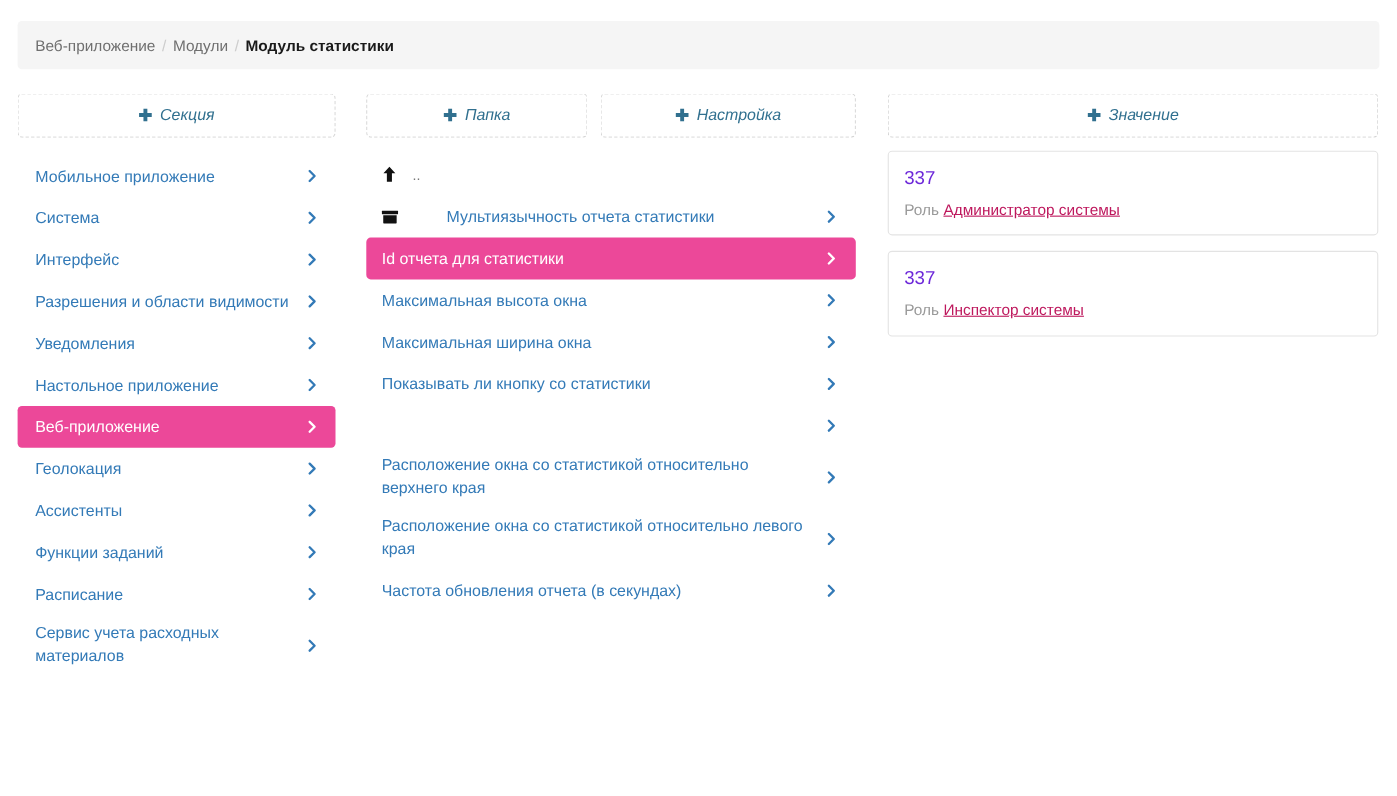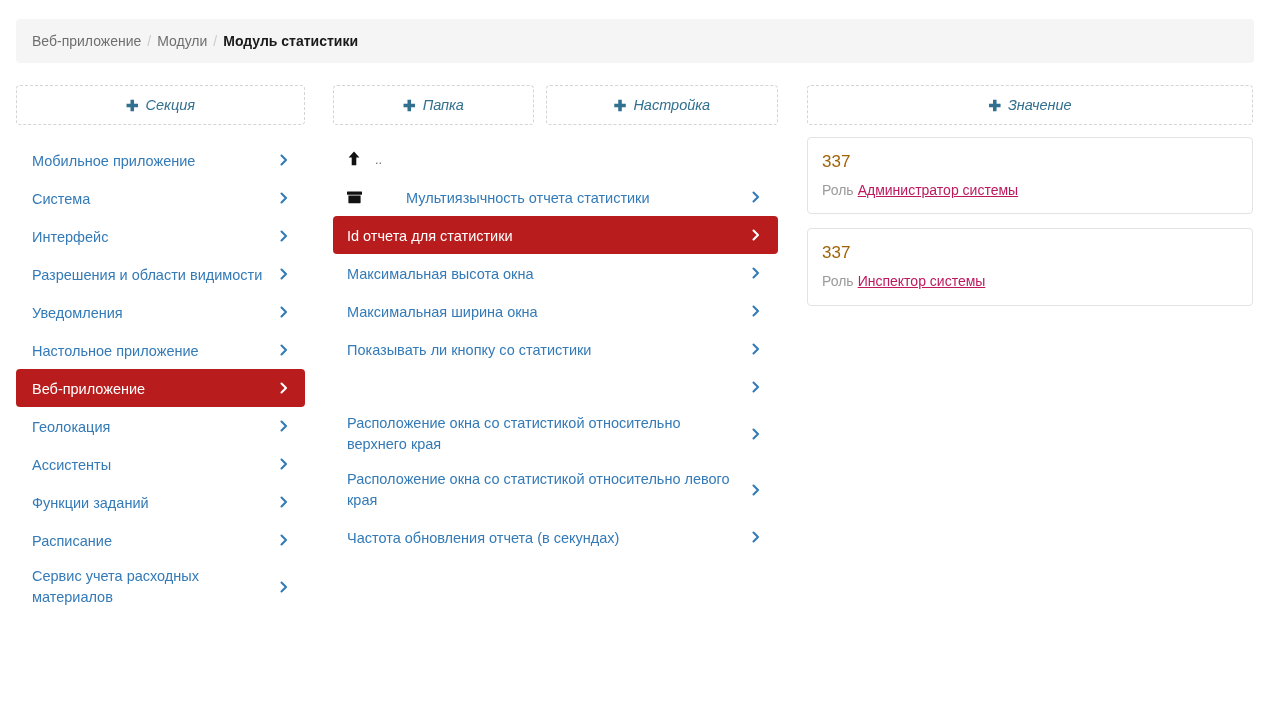--- a/index.html
+++ b/index.html
@@ -98,21 +98,21 @@
     right: 14px;
     top: 50%;
     transform: translateY(-50%);
     width: 12px;
     height: 12px;
     display: block;
   }
   .row .chev svg { display: block; }
   .row .chev path { stroke: #337ab7; }
 
-  .row.active { background: #b91c1c; }
+  .row.active { background: #ec4899; }
   .row.active .txt { color: #ffffff; }
   .row.active .chev path { stroke: #ffffff; }
 
   
   .list-1 .row { padding-left: 16px; padding-right: 36px; }
   .list-1 .row .chev { right: 15px; }
 
   
   .list-2 .row { padding-left: 14px; padding-right: 45px; gap: 32px; }
   .list-2 .row .chev { right: 16px; }
@@ -142,21 +142,21 @@
   .card {
     border: 1px solid #e3e3e3;
     border-radius: 4px;
     background: #ffffff;
     padding: 13px 14px 14px 14px;
     margin-bottom: 14px;
     cursor: pointer;
   }
   .card .val {
     font-size: 17px;
-    color: #a16207;
+    color: #6d28d9;
     line-height: 1.3;
     margin-bottom: 8px;
   }
   .card .meta { font-size: 14px; line-height: 1.3; }
   .card .meta .k { color: #9a9a9a; margin-right: 4px; }
   .card .meta .v { color: #be185d; text-decoration: underline; }
 </style>
 </head>
 <body>
 

